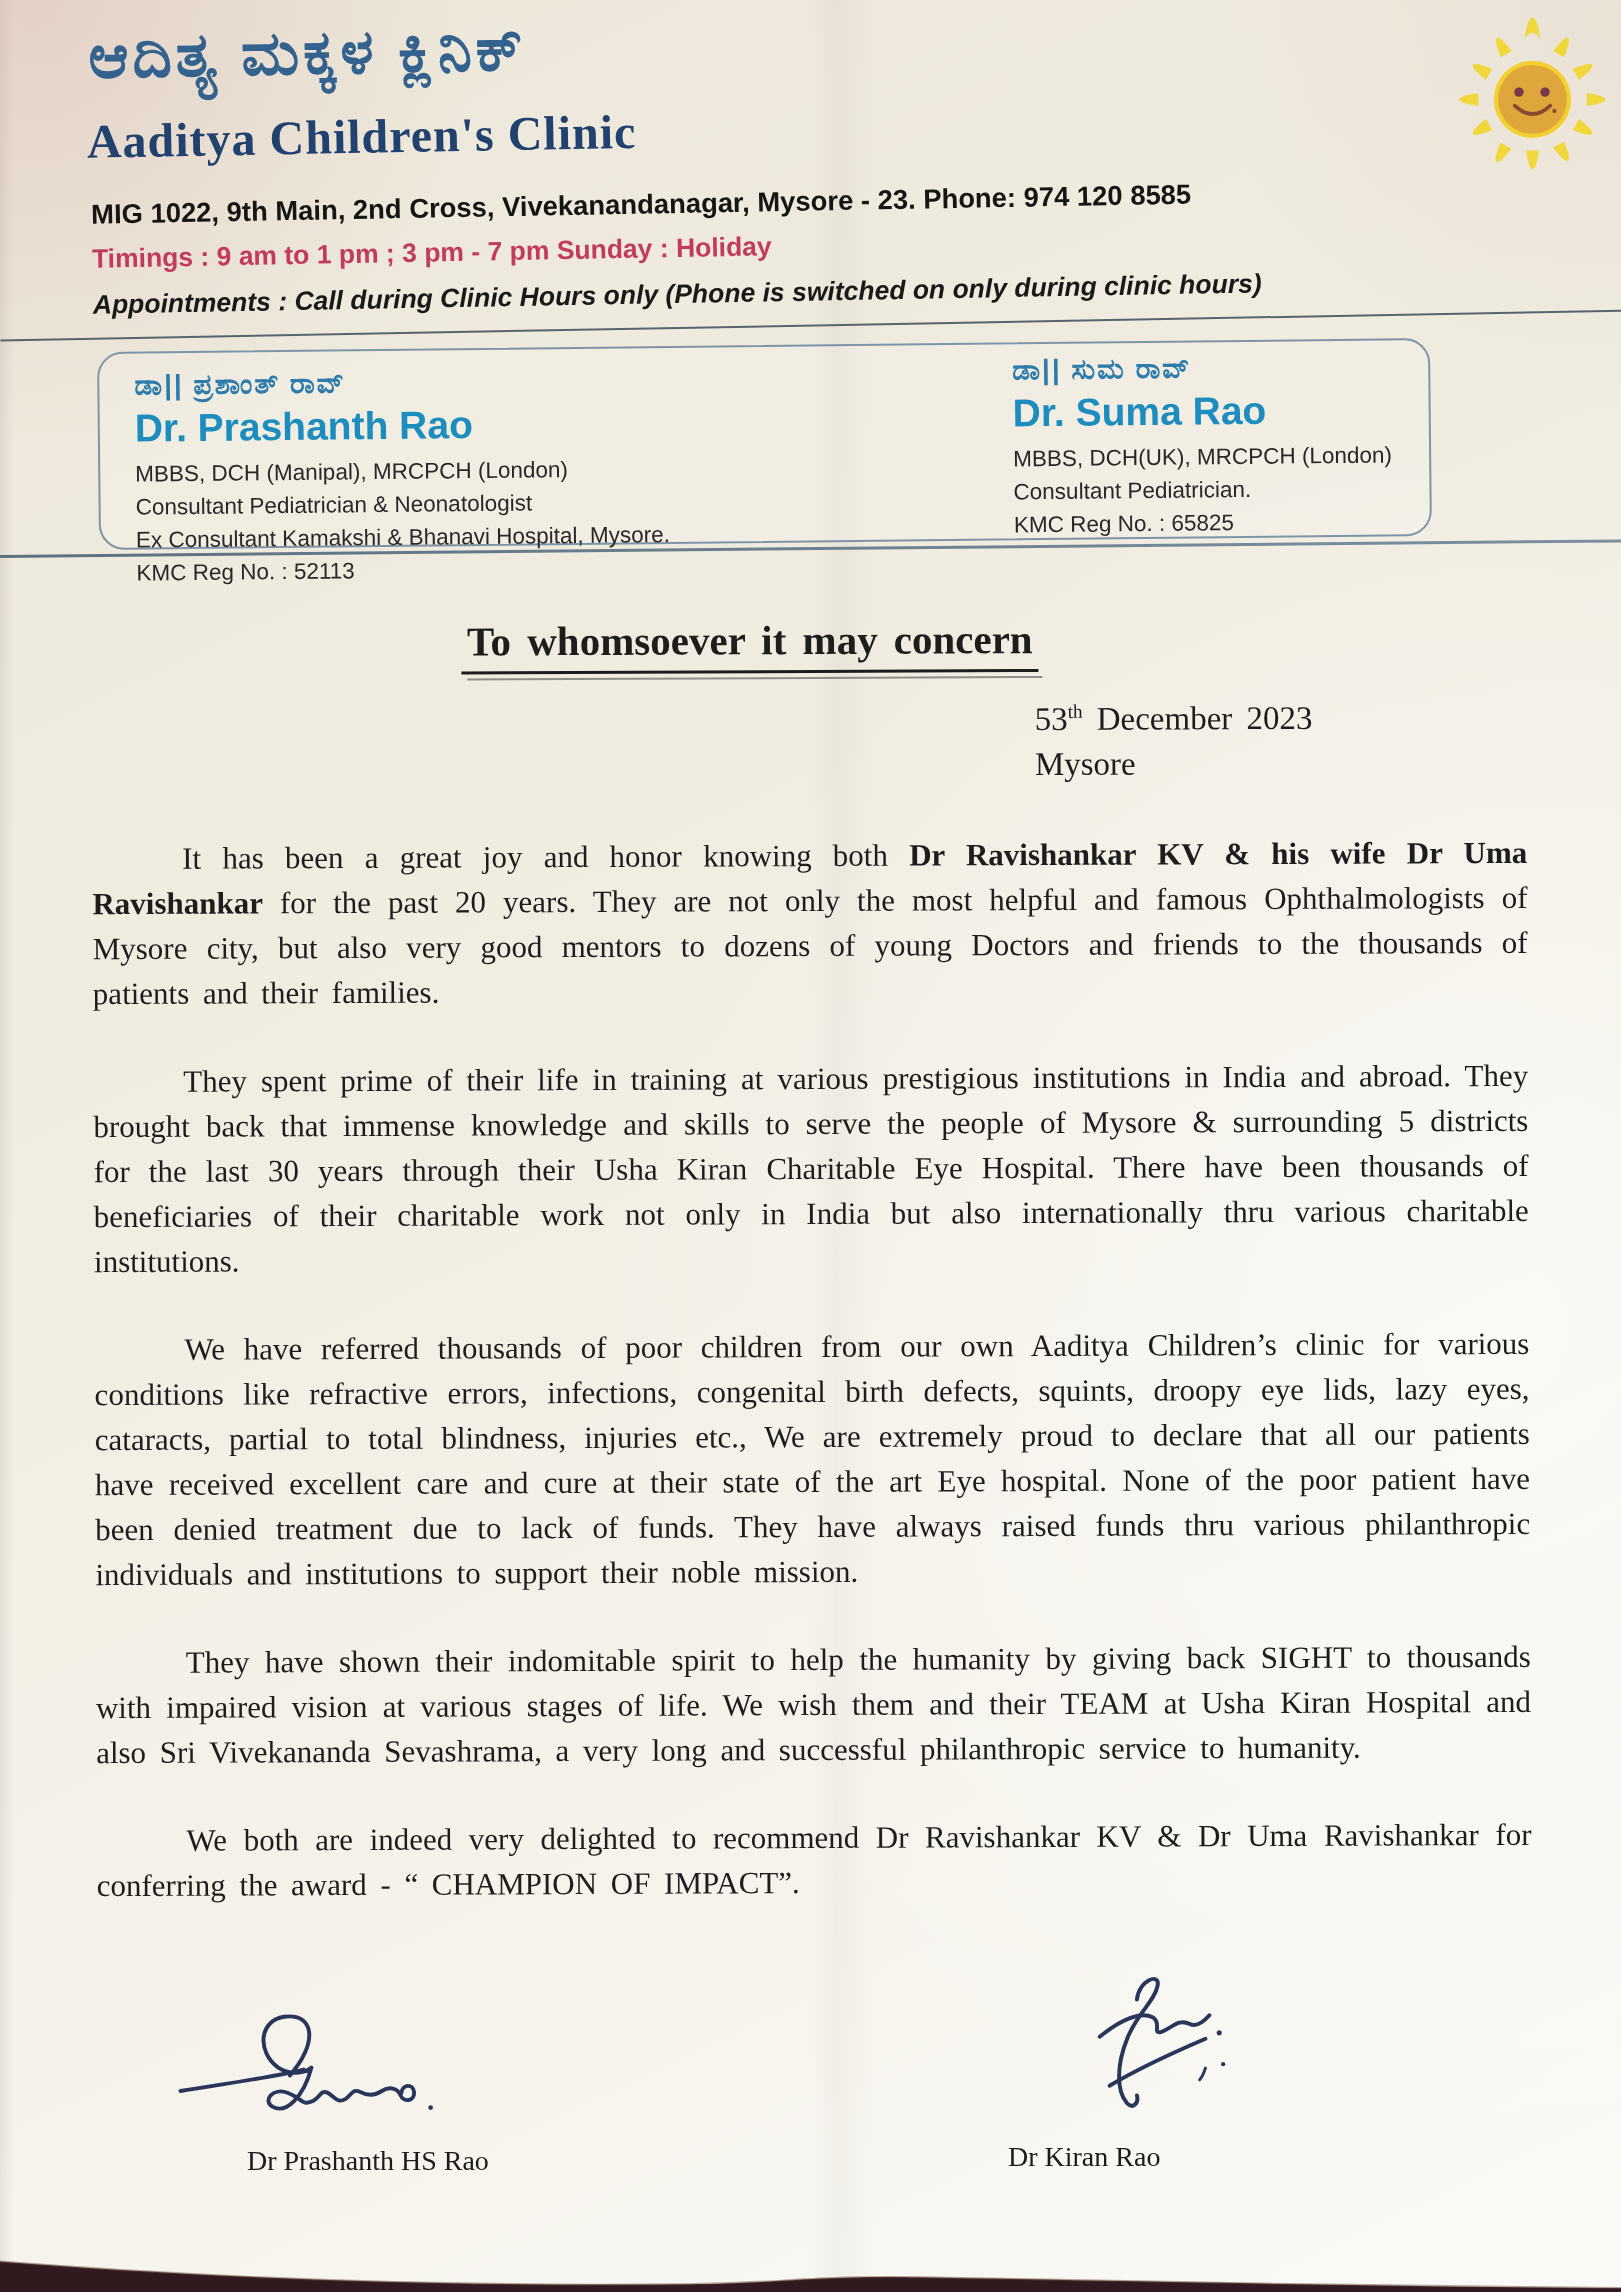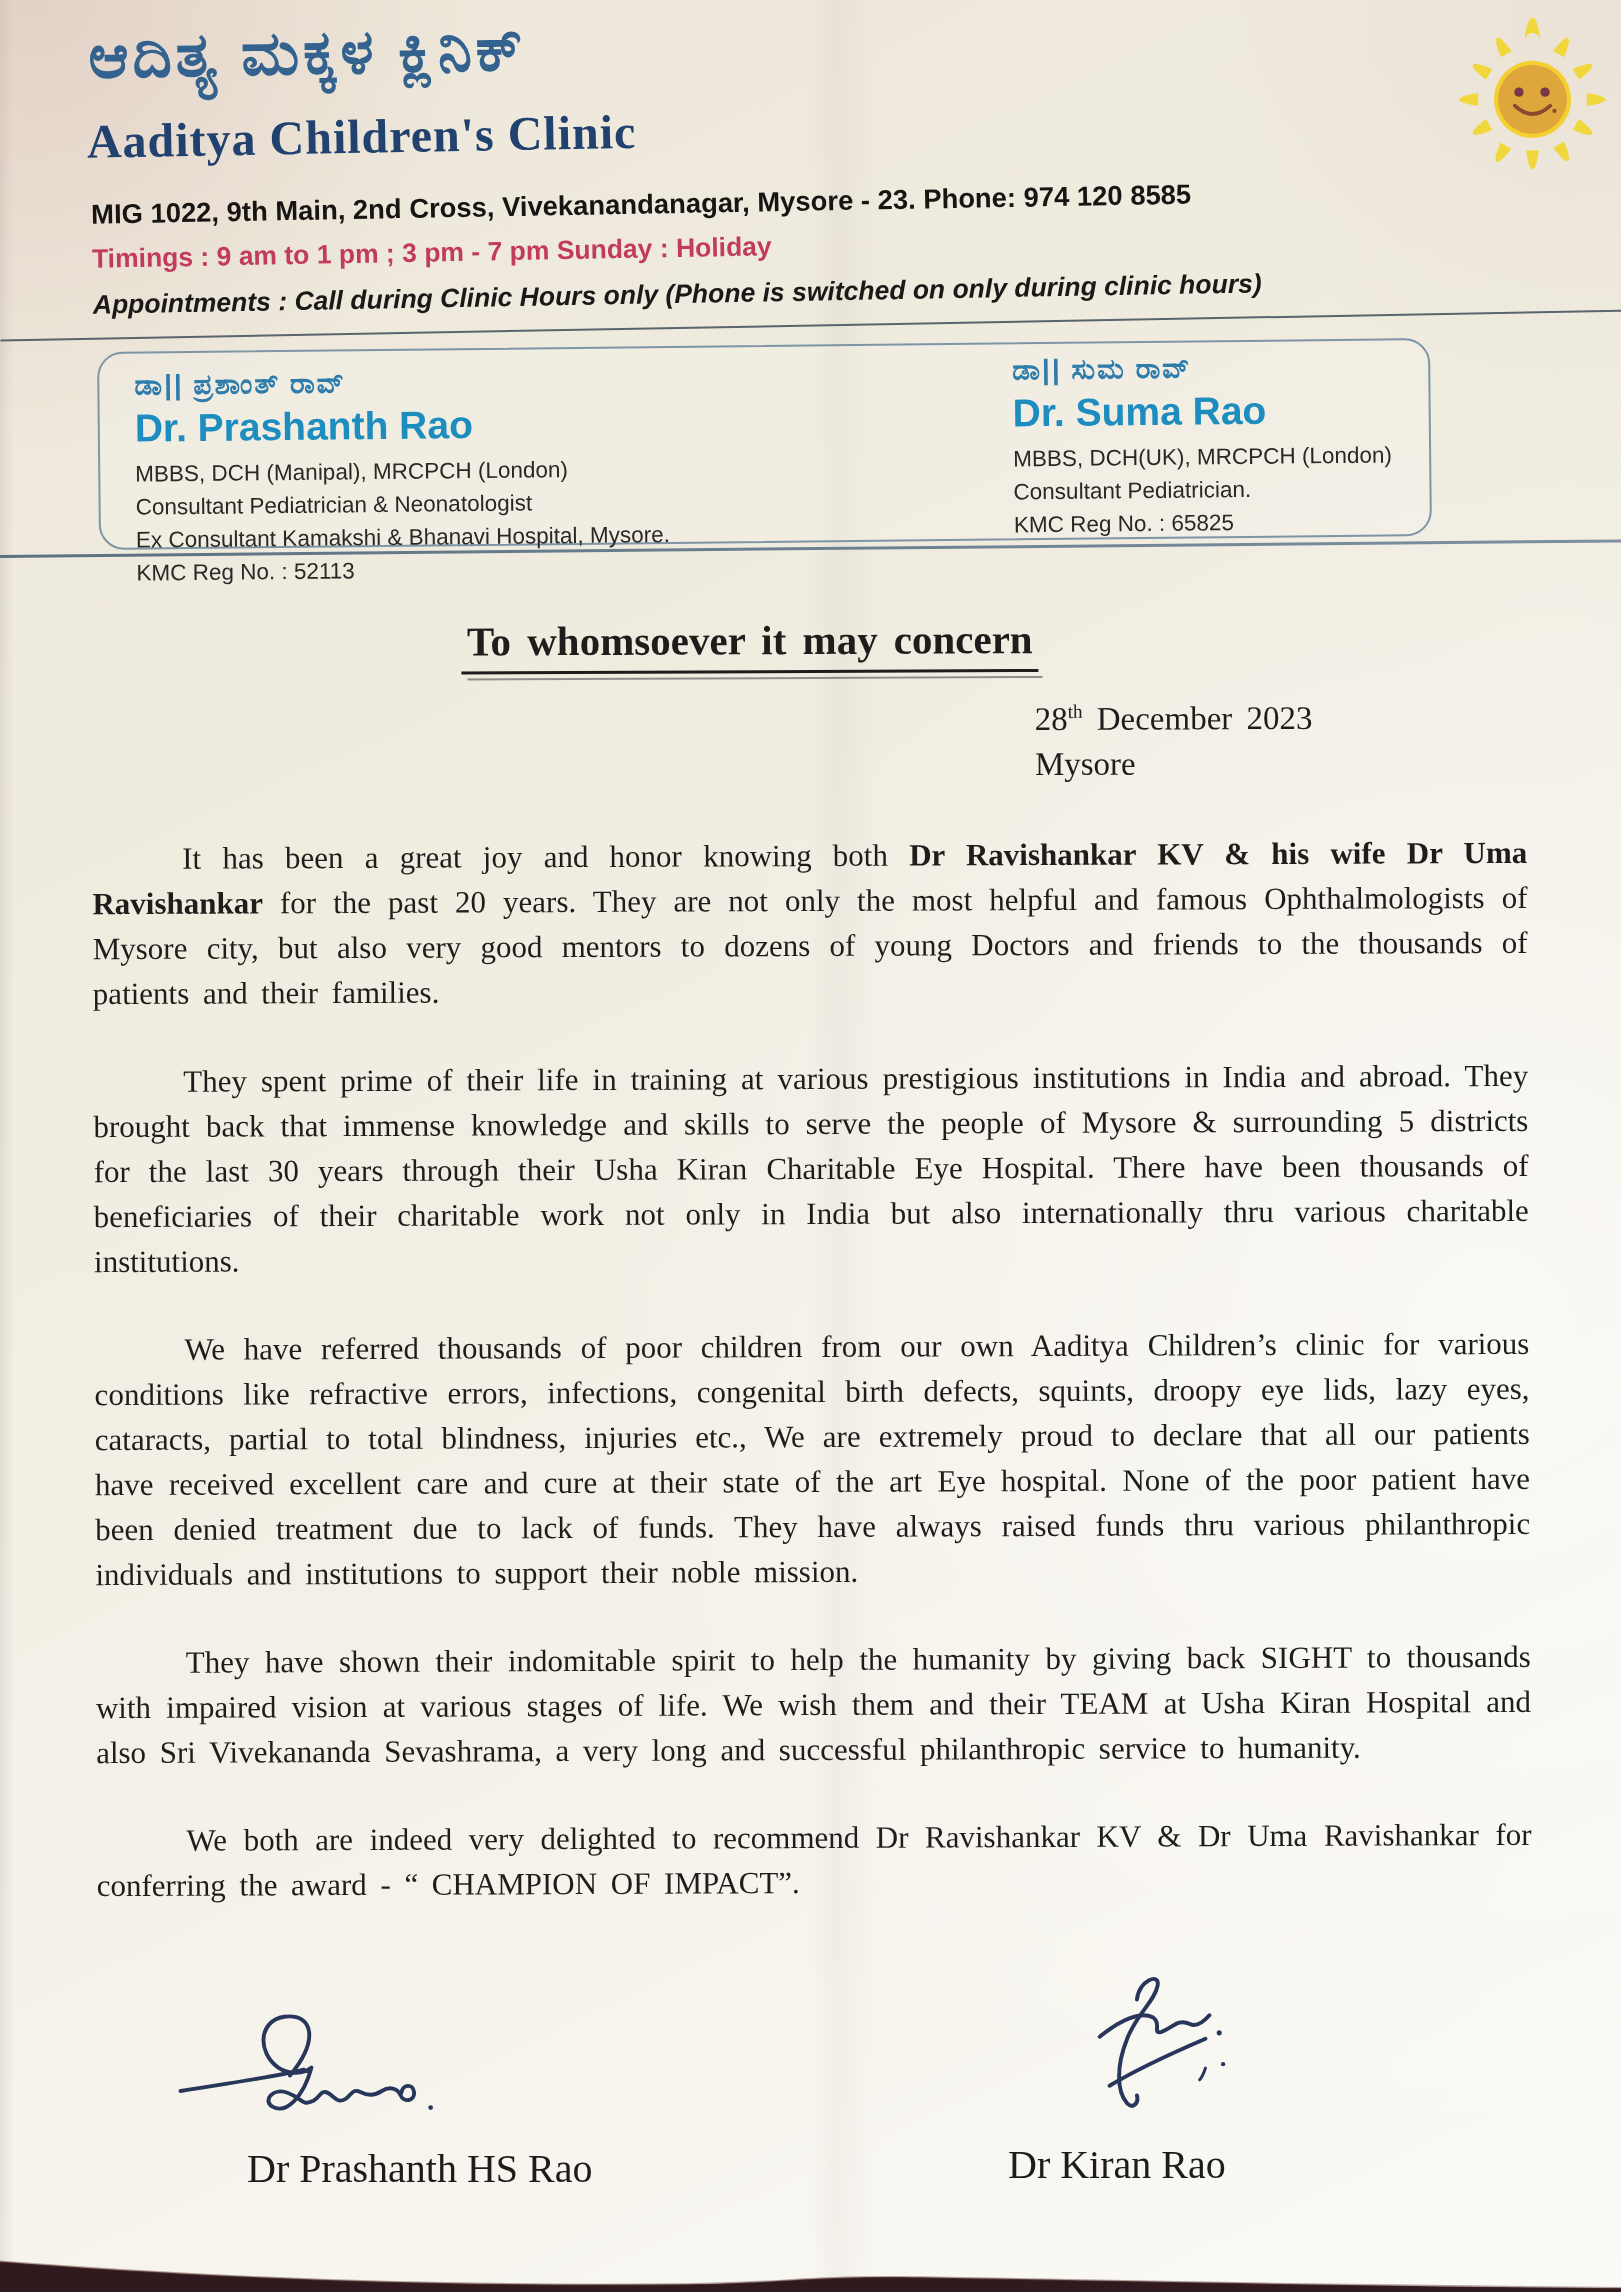--- a/index.html
+++ b/index.html
@@ -82,21 +82,21 @@
   .dateblock{margin:25.5px 0 0 943px;font-size:33px;line-height:45px;}
   .dateblock sup{font-size:.58em;line-height:0;}
   p.lp{margin:43px 0 0 0;text-align:justify;text-indent:90px;}
   p.lp.first{margin-top:45px;}
   .b{font-weight:bold;}
 
   
   .sig{position:absolute;}
   .sig-prashanth{left:174px;top:2007px;width:314px;height:127px;}
   .sig-suma{left:1041px;top:1970px;width:235px;height:157px;}
-  .sig-name{position:absolute;font-size:40px;color:#1d1c1a;white-space:nowrap;text-align:right;}
+  .sig-name{position:absolute;font-size:28px;color:#1d1c1a;white-space:nowrap;text-align:right;}
   .sig-name.n1{left:247px;top:2145px;}
   .sig-name.n2{left:1008px;top:2141px;}
 
   
   .bottom-edge{position:absolute;left:0;bottom:0;width:100%;height:61px;}
 </style>
 </head>
 <body>
 
 <div class="page">
@@ -154,21 +154,21 @@
       <div class="doc-line">KMC Reg No. : 65825</div>
     </div>
   </div>
   <div class="rule-mid"></div>
 
   <div class="body-wrap">
     <div class="subject-row">
       <span class="subject">To whomsoever it may concern</span>
     </div>
     <div class="dateblock">
-      <div><span>28</span><sup>th</sup> <span>December 2023</span></div>
+      <div><span>53</span><sup>th</sup> <span>December 2023</span></div>
       <div>Mysore</div>
     </div>
 
     <p class="lp first"><span>It has been a great joy and honor knowing both </span><span class="b">Dr Ravishankar KV &amp; his wife Dr Uma Ravishankar</span><span> for the past 20 years. They are not only the most helpful and famous Ophthalmologists of Mysore city, but also very good mentors to dozens of young Doctors and friends to the thousands of patients and their families.</span></p>
     <p class="lp">They spent prime of their life in training at various prestigious institutions in India and abroad. They brought back that immense knowledge and skills to serve the people of Mysore &amp; surrounding 5 districts for the last 30 years through their Usha Kiran Charitable Eye Hospital. There have been thousands of beneficiaries of their charitable work not only in India but also internationally thru various charitable institutions.</p>
     <p class="lp">We have referred thousands of poor children from our own Aaditya Children’s clinic for various conditions like refractive errors, infections, congenital birth defects, squints, droopy eye lids, lazy eyes, cataracts, partial to total blindness, injuries etc., We are extremely proud to declare that all our patients have received excellent care and cure at their state of the art Eye hospital. None of the poor patient have been denied treatment due to lack of funds. They have always raised funds thru various philanthropic individuals and institutions to support their noble mission.</p>
     <p class="lp">They have shown their indomitable spirit to help the humanity by giving back SIGHT to thousands with impaired vision at various stages of life. We wish them and their TEAM at Usha Kiran Hospital and also Sri Vivekananda Sevashrama, a very long and successful philanthropic service to humanity.</p>
     <p class="lp">We both are indeed very delighted to recommend Dr Ravishankar KV &amp; Dr Uma Ravishankar for conferring the award - “ CHAMPION OF IMPACT”.</p>
   </div>
 

